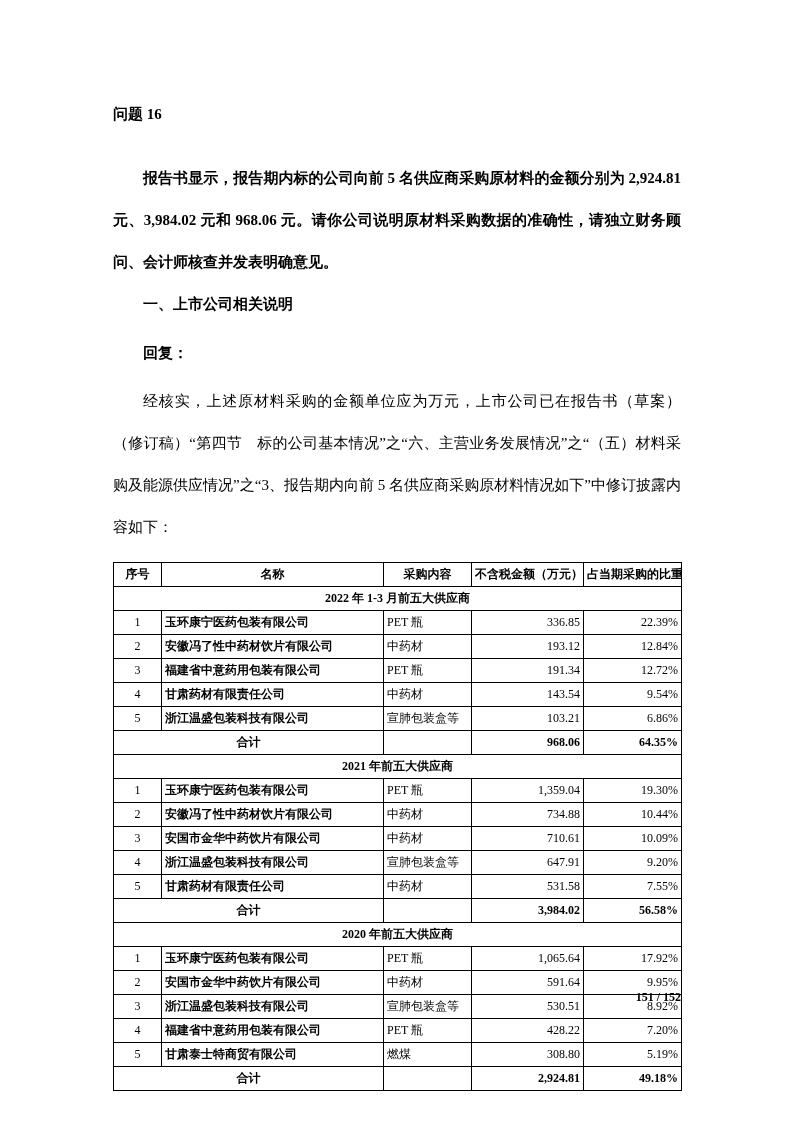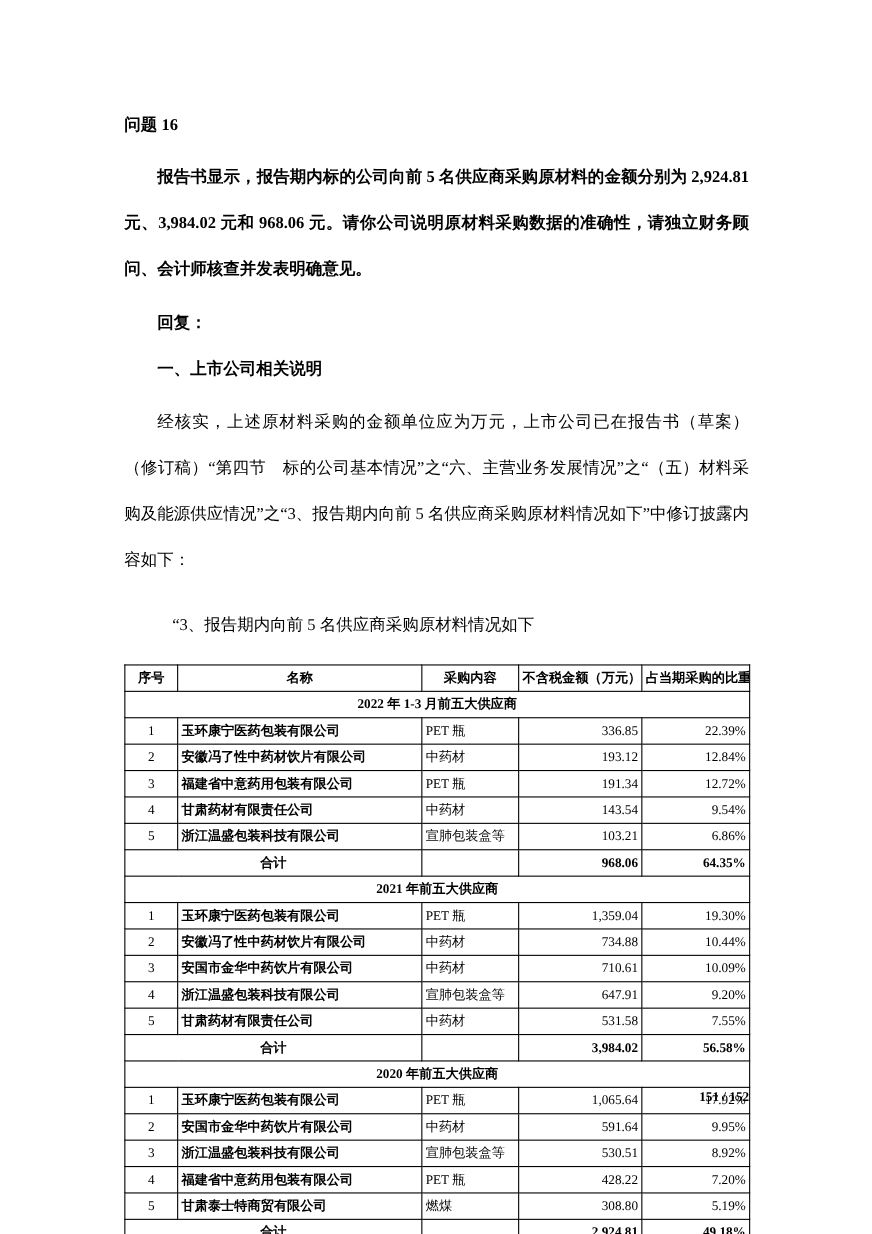--- a/index.html
+++ b/index.html
@@ -17,21 +17,21 @@
     overflow: hidden;
   }
   .content {
     position: absolute;
     left: 113px; top: 100px;
     width: 568px;
   }
   .h-question {
     font-size: 15px; font-weight: bold;
     line-height: 29px;
-    margin: 0 0 11px 0;
+    margin: 0 0 28px 0;
   }
   .para {
     font-size: 15px;
     line-height: 42px;
     margin: 0;
     text-align: justify;
   }
   .q-para { font-weight: bold; text-indent: 2em; }
   .reply-label { font-weight: bold; text-indent: 2em; margin-top: 7px; }
   .sec-head { font-weight: bold; text-indent: 2em; }
@@ -73,27 +73,26 @@
 </head>
 <body>
 
 <div class="page">
   <div class="content">
 
     <p class="h-question">问题 16</p>
 
     <p class="para q-para">报告书显示，报告期内标的公司向前 5 名供应商采购原材料的金额分别为 2,924.81 元、3,984.02 元和 968.06 元。请你公司说明原材料采购数据的准确性，请独立财务顾问、会计师核查并发表明确意见。</p>
 
+    <p class="para sec-head">一、上市公司相关说明</p>
+
     <p class="para reply-label">回复：</p>
 
-    <p class="para sec-head">一、上市公司相关说明</p>
-
     <p class="para body-para">经核实，上述原材料采购的金额单位应为万元，上市公司已在报告书（草案）（修订稿）“第四节　标的公司基本情况”之“六、主营业务发展情况”之“（五）材料采购及能源供应情况”之“3、报告期内向前 5 名供应商采购原材料情况如下”中修订披露内容如下：</p>
 
-    <p class="para table-intro">“3、报告期内向前 5 名供应商采购原材料情况如下</p>
 
     <table class="suppliers">
       <colgroup>
         <col style="width:48px">
         <col style="width:222px">
         <col style="width:88px">
         <col style="width:112px">
         <col style="width:98px">
       </colgroup>
       <thead>

